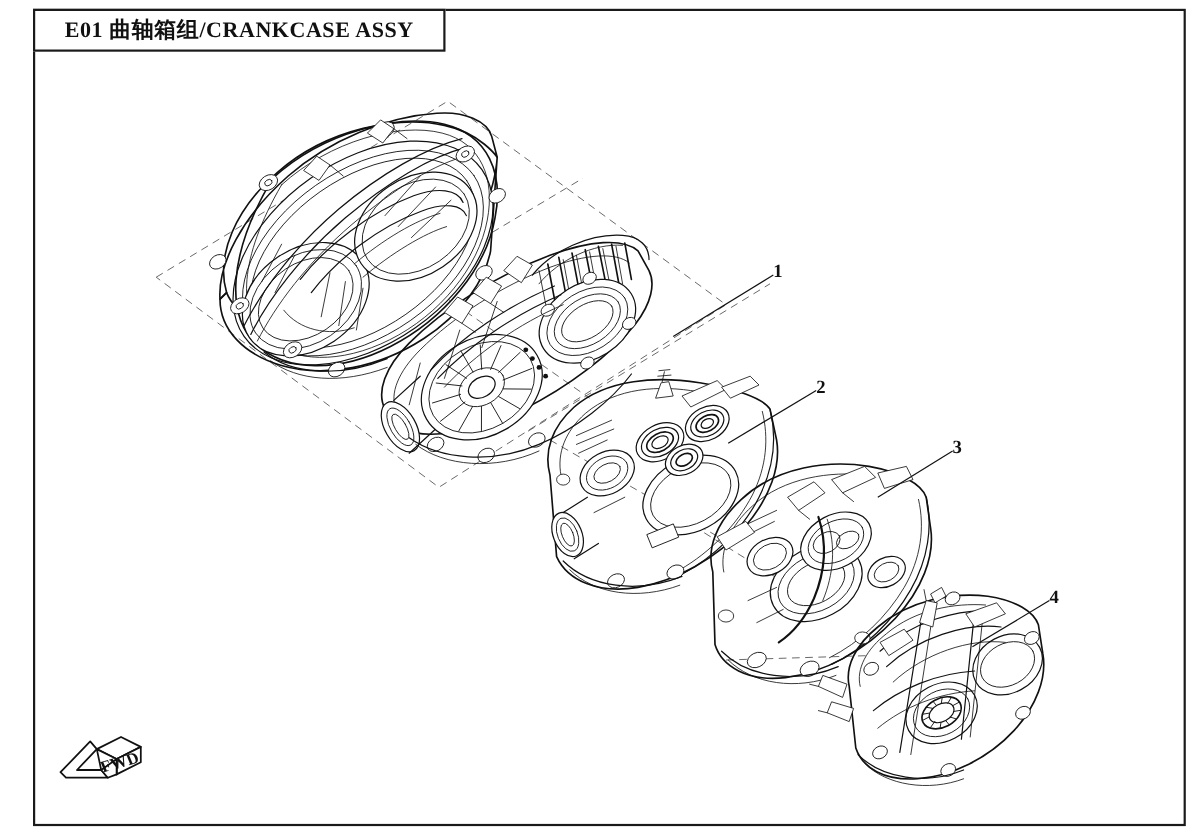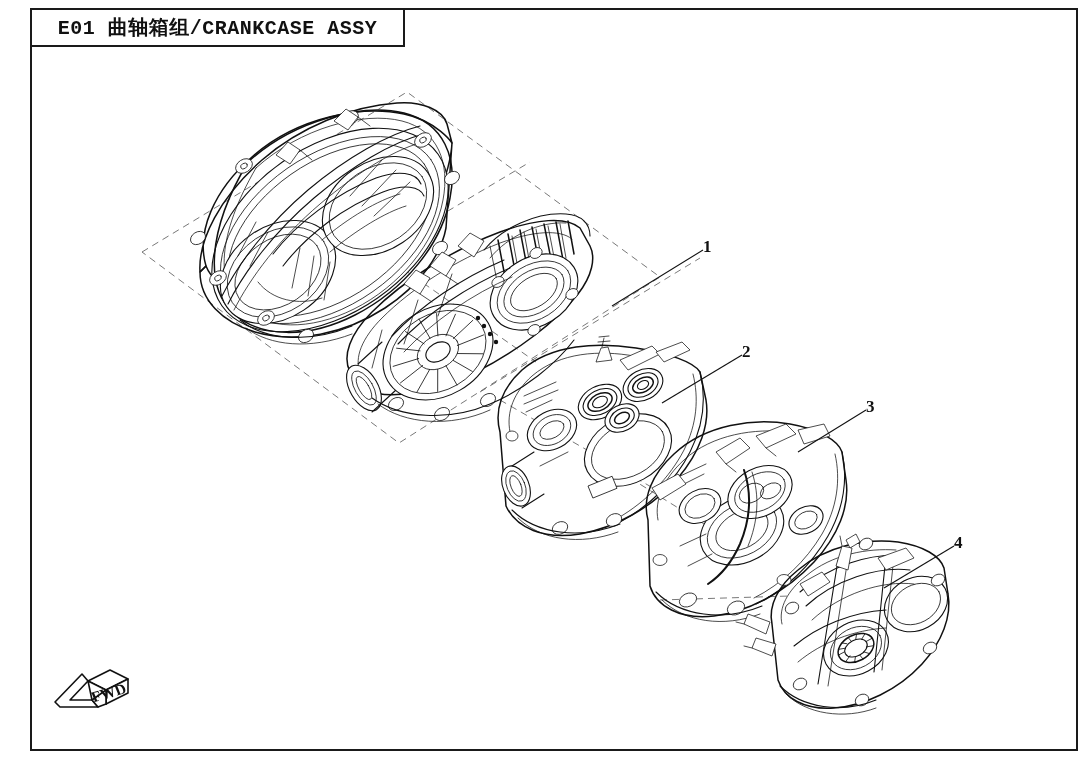--- a/index.html
+++ b/index.html
@@ -42,21 +42,21 @@
     border-top: 2px solid #1a1a1a;
     border-left: 2px solid #1a1a1a;
     box-sizing: border-box;
     background: #ffffff;
     display: flex;
     align-items: center;
     justify-content: center;
     z-index: 5;
   }
   #title-text {
-    font-family: Liberation Mono, monospace;
+    font-family: Liberation Serif, serif;
     font-size: 20px;
     font-weight: bold;
     letter-spacing: 0.5px;
     color: #111111;
     white-space: nowrap;
   }
   
   #drawing {
     position: absolute;
     left: 0;

